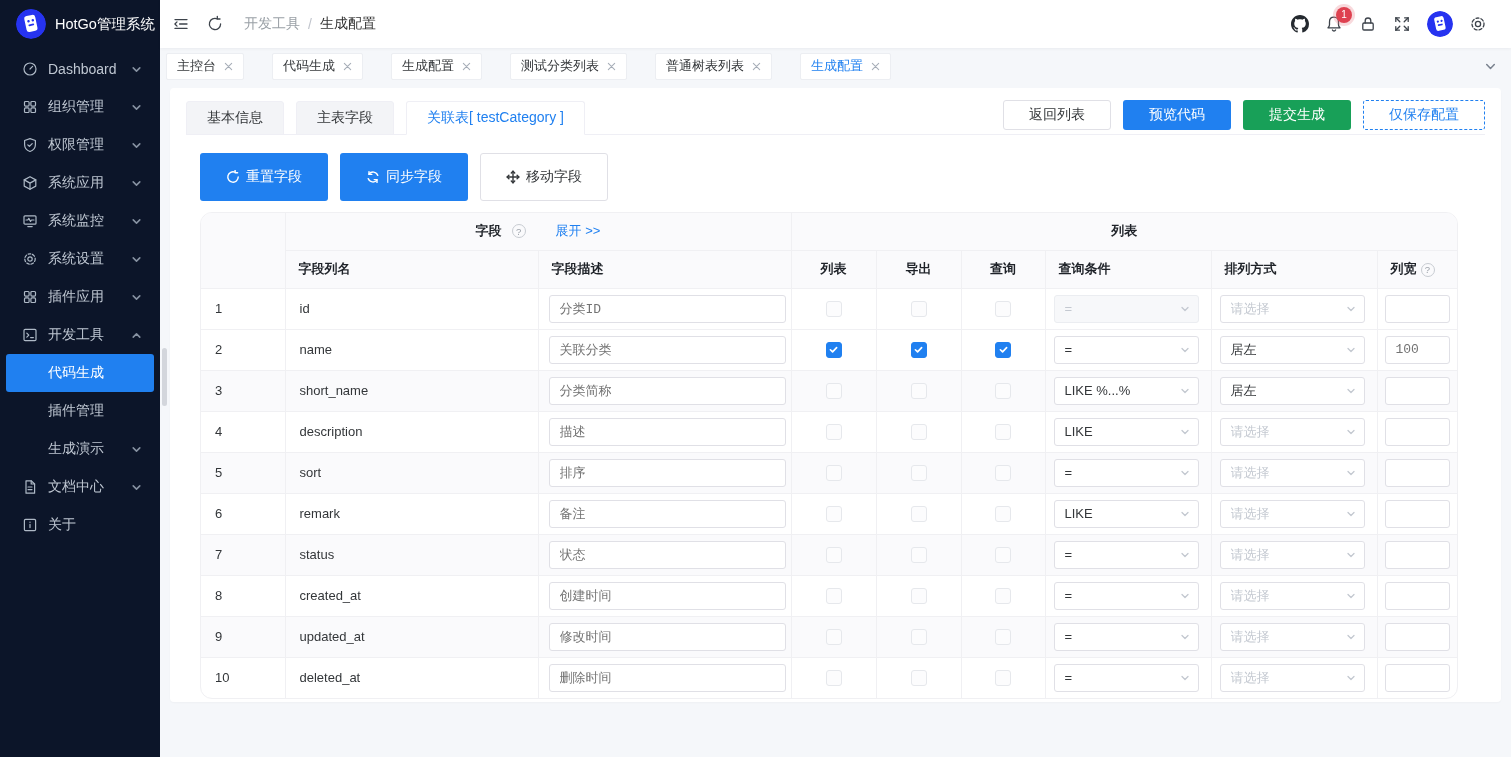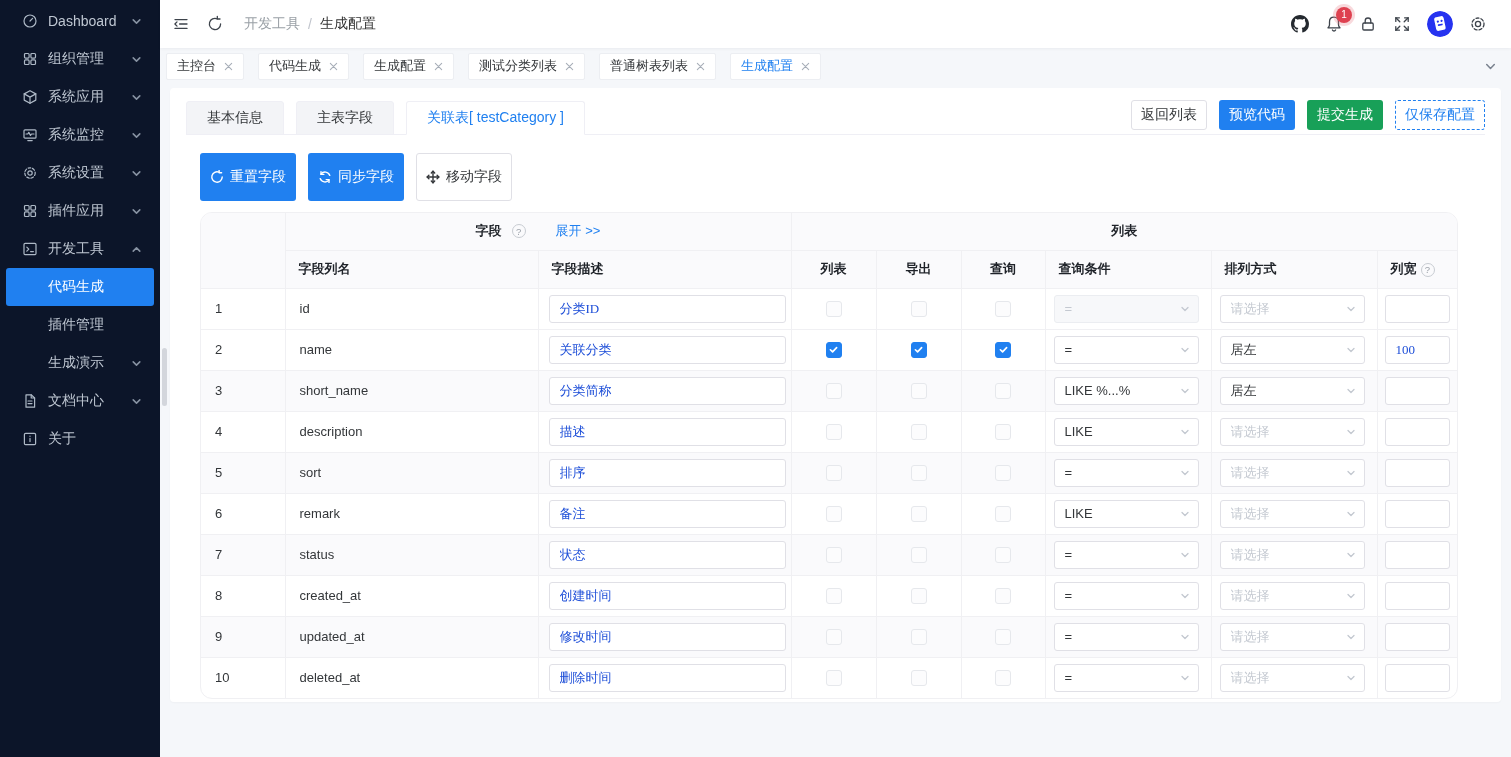--- a/index.html
+++ b/index.html
@@ -42,40 +42,40 @@
   .breadcrumb{display:flex;align-items:center;gap:8px;margin-left:4px}
   .bc-sec{color:#9aa0a6}
   .bc-sep{color:#c0c4cc}
   .bc-cur{color:#333}
   .badge{position:absolute;top:-8px;right:-9px;background:#de4150;color:#fff;font-size:10px;line-height:1;
     height:16px;min-width:16px;padding:0 4px;border-radius:8px;display:flex;align-items:center;justify-content:center;
     box-shadow:0 0 0 3px rgba(232,128,140,.3)}
   .avatar{width:26px;height:26px;border-radius:50%;overflow:hidden;cursor:pointer;flex:none}
 
   .tabbar{height:36px;display:flex;align-items:center;padding:0 14px 0 6px}
-  .tab-chips{display:flex;gap:14px;flex:1}
+  .tab-chips{display:flex;gap:28px;flex:1}
   .chip{height:27px;background:#fff;border:1px solid #eceef2;border-radius:2px;display:flex;align-items:center;
     padding:0 10px;font-size:13px;color:#333639;cursor:pointer;white-space:nowrap}
   .chip.active{color:var(--primary)}
   .chip-close{display:flex;margin-left:8px;cursor:pointer}
   .chip-close svg{width:9px;height:9px;fill:none;stroke:#a7aeb8;stroke-width:1.2;stroke-linecap:round}
   .caret{display:flex;cursor:pointer}
   .caret svg{width:13px;height:13px;fill:none;stroke:#7a828e;stroke-width:1.4;stroke-linecap:round;stroke-linejoin:round}
 
   .content{padding:4px 10px 0}
   .card{background:#fff;border-radius:4px;height:614px;box-shadow:0 1px 2px rgba(0,0,0,.03);padding:12px 16px 0}
 
   .card-tabs-row{display:flex;align-items:center;border-bottom:1px solid var(--border)}
   .subtabs{display:flex;gap:12px}
   .subtab{height:34px;padding:0 20px;display:flex;align-items:center;background:#f3f4f7;border:1px solid var(--border);
     border-radius:3px 3px 0 0;font-size:14px;color:#333639;cursor:pointer;position:relative;top:1px;white-space:nowrap}
   .subtab.active{background:#fff;color:var(--primary);border-bottom-color:#fff}
   .tabs-toolbar{margin-left:auto;display:flex;gap:12px;position:relative;top:-2px}
 
-  .btn{height:30px;padding:0 9px;border-radius:3px;font-size:14px;display:inline-flex;align-items:center;gap:6px;
+  .btn{height:30px;padding:0 25px;border-radius:3px;font-size:14px;display:inline-flex;align-items:center;gap:6px;
     border:1px solid transparent;cursor:pointer;background:#fff;font-family:inherit;white-space:nowrap}
   .btn-default{border-color:var(--input-border);color:#333639}
   .btn-primary{background:var(--primary);color:#fff}
   .btn-success{background:var(--success);color:#fff}
   .btn-dashed{border:1px dashed var(--primary);color:var(--primary)}
   .btn .bicon{display:flex}
   .btn .bicon svg{width:14px;height:14px;fill:none;stroke:currentColor;stroke-width:1.4;stroke-linecap:round;stroke-linejoin:round}
 
   .pane{padding:18px 14px 0}
   .actions{display:flex;gap:12px}
@@ -96,41 +96,55 @@
   .gen td.fdesc{padding:0 5px 0 10px}
   .gen td.cbc{text-align:center}
   .gen td.selc{padding:0 12px 0 8px}
   .gen td.widc{padding:0 7px}
 
   .group-cell-inner{display:flex;align-items:center;justify-content:center;gap:6px}
   .expand{color:var(--primary);cursor:pointer;margin-left:24px;text-decoration:none;font-weight:normal}
   .qc{width:14px;height:14px;border:1px solid #c8ccd2;border-radius:50%;color:#9aa0a8;font-size:9.5px;
     display:inline-flex;align-items:center;justify-content:center;font-weight:normal;margin-left:4px}
 
-  .txt{height:28px;border:1px solid var(--input-border);border-radius:3px;padding:0 10px;font-size:13px;color:#1d4ed8;
-    background:#fff;width:100%;outline:none;font-family:Liberation Serif, serif}
+  .txt{height:28px;border:1px solid var(--input-border);border-radius:3px;padding:0 10px;font-size:13px;color:#737373;
+    background:#fff;width:100%;outline:none;font-family:Liberation Mono, monospace}
   .cb{width:16px;height:16px;border:1px solid #e6e8ec;background:#fcfcfd;border-radius:3px;display:inline-flex;
     align-items:center;justify-content:center;cursor:pointer;vertical-align:middle}
   .cb.checked{background:var(--primary);border-color:var(--primary)}
   .cb svg{width:11px;height:11px;fill:none;stroke:#fff;stroke-width:1.8;stroke-linecap:round;stroke-linejoin:round}
   .sel{height:28px;border:1px solid var(--input-border);border-radius:3px;background:#fff;display:flex;align-items:center;
     padding:0 8px 0 10px;width:100%;cursor:pointer}
   .sel .v{flex:1;white-space:nowrap;overflow:hidden}
   .sel .v.ph{color:#c4c9d1}
   .sel.disabled{background:#f7f8fa;border-color:#ebedf1;cursor:default}
   .sel.disabled .v{color:#c4c9d1}
   .schev{display:flex;margin-left:6px}
   .schev svg{width:10px;height:10px;fill:none;stroke:#c3c8d0;stroke-width:1.3;stroke-linecap:round;stroke-linejoin:round}
 </style>
 </head>
 <body>
 
 <div class="app">
 
   <aside class="sidebar">
+    <div class="logo">
+      <span class="logo-badge">
+        <svg viewBox="0 0 26 26" width="30" height="30">
+            <circle cx="13" cy="13" r="13" fill="#2633f0"></circle>
+            <g transform="rotate(-12 13 13)">
+              <rect x="8.2" y="5.5" width="9.6" height="14" rx="2.4" fill="#fff"></rect>
+              <circle cx="11.4" cy="10.2" r="1.1" fill="#2633f0"></circle>
+              <circle cx="15.2" cy="10.2" r="1.1" fill="#2633f0"></circle>
+              <rect x="10.6" y="13" width="5" height="1.6" rx="0.8" fill="#2633f0"></rect>
+            </g>
+          </svg>
+      </span>
+      <span class="logo-title">HotGo管理系统</span>
+    </div>
     <nav class="menu" id="menu">
         <div class="menu-item">
           <span class="micon">
             <svg viewBox="0 0 16 16">
               <circle cx="8" cy="8" r="6"></circle>
               <path d="M8 8l2.6-2.6"></path>
             </svg>
           </span>
           <span class="mlabel">Dashboard</span>
           <span class="marrow">
@@ -142,20 +156,34 @@
         <div class="menu-item">
           <span class="micon">
             <svg viewBox="0 0 16 16">
               <rect x="2.5" y="2.5" width="4.6" height="4.6" rx="1"></rect>
               <rect x="8.9" y="2.5" width="4.6" height="4.6" rx="1"></rect>
               <rect x="2.5" y="8.9" width="4.6" height="4.6" rx="1"></rect>
               <rect x="8.9" y="8.9" width="4.6" height="4.6" rx="1"></rect>
             </svg>
           </span>
           <span class="mlabel">组织管理</span>
+          <span class="marrow">
+            <svg viewBox="0 0 10 10">
+              <polyline points="2,3.5 5,6.5 8,3.5"></polyline>
+            </svg>
+          </span>
+        </div>
+        <div class="menu-item">
+          <span class="micon">
+            <svg viewBox="0 0 16 16">
+              <path d="M8 1.6l5.4 1.9v4.2c0 3.2-2.2 5.6-5.4 6.8-3.2-1.2-5.4-3.6-5.4-6.8V3.5z"></path>
+              <path d="M5.8 7.8l1.6 1.6 2.8-2.8"></path>
+            </svg>
+          </span>
+          <span class="mlabel">权限管理</span>
           <span class="marrow">
             <svg viewBox="0 0 10 10">
               <polyline points="2,3.5 5,6.5 8,3.5"></polyline>
             </svg>
           </span>
         </div>
         <div class="menu-item">
           <span class="micon">
             <svg viewBox="0 0 16 16">
               <path d="M8 1.7l5.8 3.2v6.2L8 14.3l-5.8-3.2V4.9z"></path>

